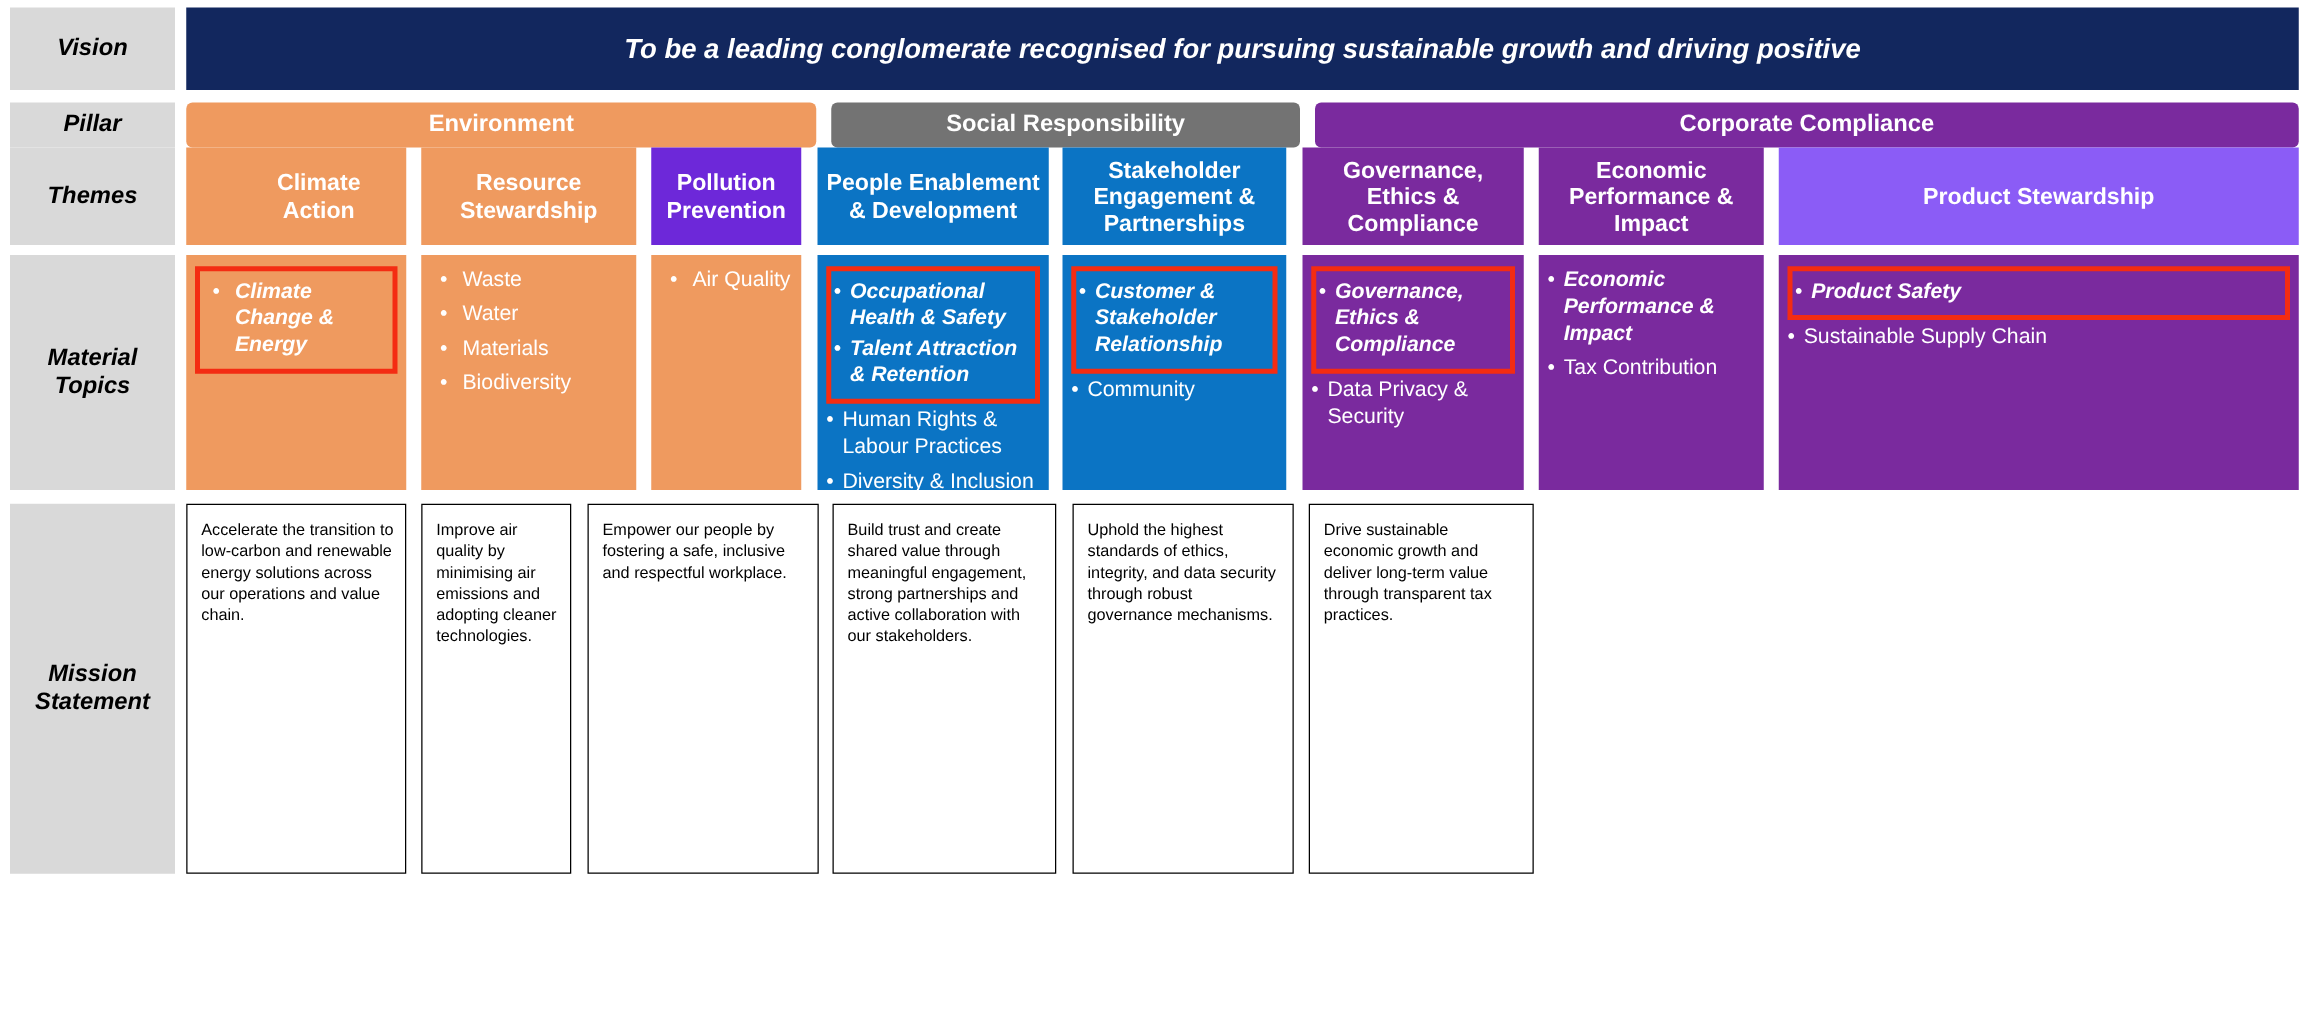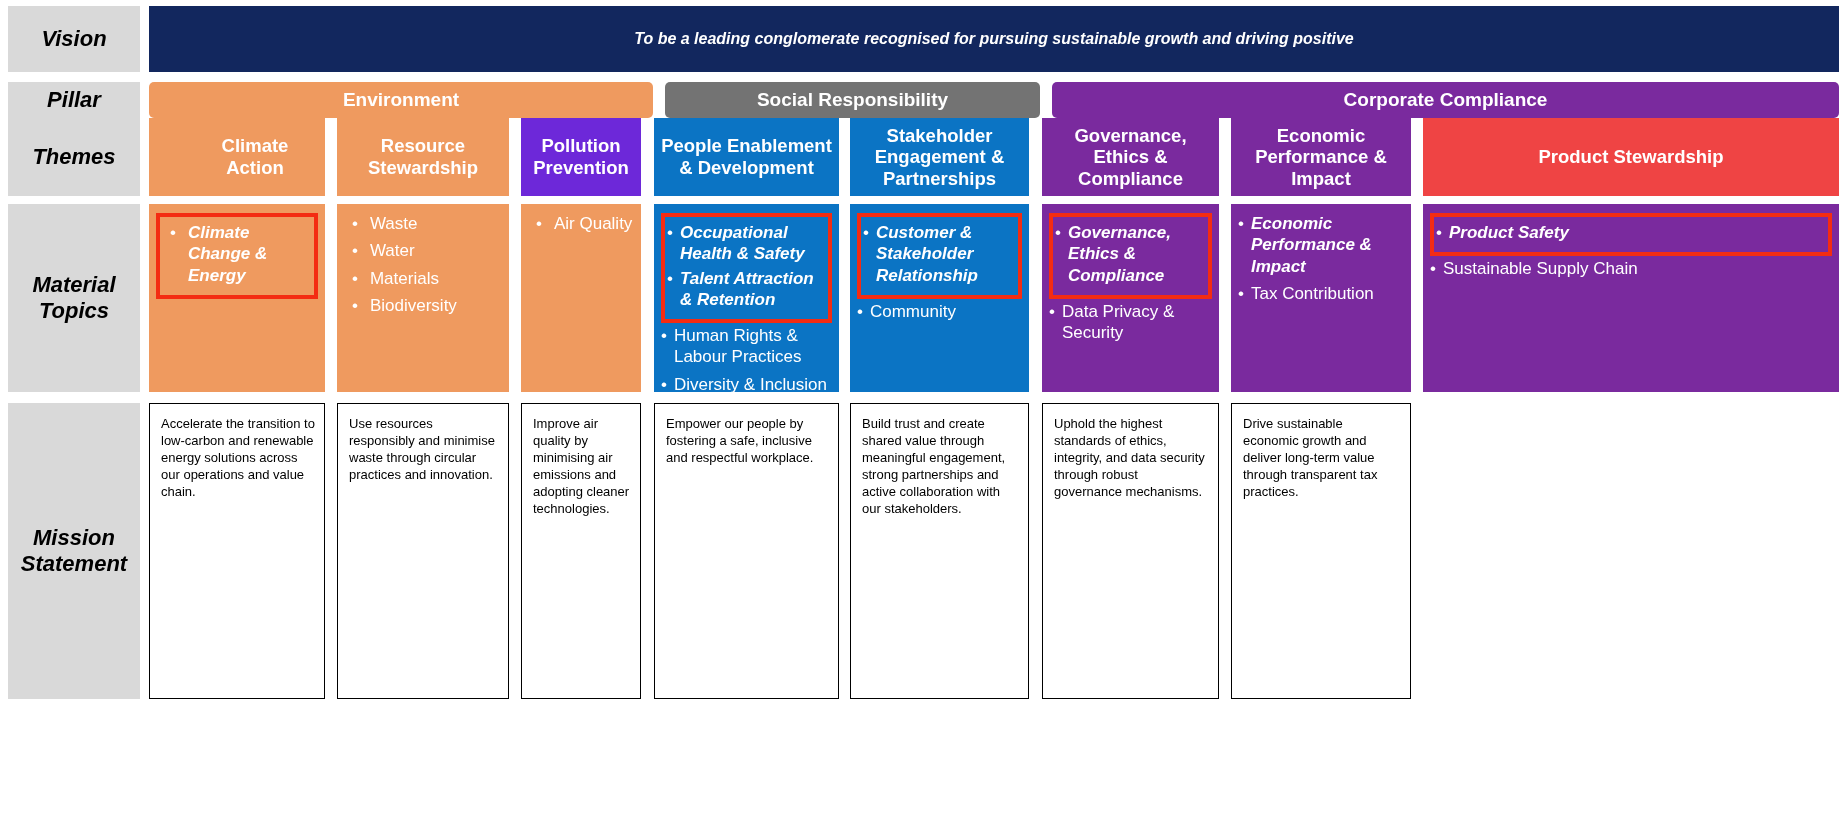--- a/index.html
+++ b/index.html
@@ -12,36 +12,36 @@
   .sheet { position: relative; width: 1847px; height: 824px; padding: 6px 8px 8px 8px; }
 
   
   .row { display: flex; align-items: stretch; width: 100%; }
   .row-label {
     flex: 0 0 132px;
     background: #d9d9d9;
     display: flex; align-items: center; justify-content: center;
     text-align: center;
     font-weight: bold; font-style: italic;
-    font-size: 22px; color: #000;
+    font-size: 19px; color: #000;
     line-height: 1.18;
     margin-right: 9px;
   }
   .row-body { flex: 1 1 auto; display: flex; align-items: stretch; }
 
   
   .row-vision { height: 66px; margin-bottom: 10px; }
   .vision-banner {
     flex: 1 1 auto;
     background: #12275e;
     color: #ffffff;
     display: flex; align-items: center; justify-content: center;
     text-align: center;
     font-weight: bold; font-style: italic;
-    font-size: 16px; line-height: 1.32;
+    font-size: 22px; line-height: 1.32;
     padding: 4px 18px;
   }
 
   
   .row-pillar { height: 36px; }
   .pillar {
     display: flex; align-items: center; justify-content: center;
     color: #fff; font-weight: bold; font-size: 19px;
     border-radius: 5px;
     text-align: center;
@@ -148,21 +148,21 @@
         </div>
         <div class="theme c5" style="background: rgb(11, 116, 196);">
           <span>Stakeholder Engagement &amp; Partnerships</span>
         </div>
         <div class="theme c6" style="background: rgb(122, 42, 158);">
           <span>Governance, Ethics &amp; Compliance</span>
         </div>
         <div class="theme c7" style="background: rgb(122, 42, 158);">
           <span>Economic Performance &amp; Impact</span>
         </div>
-        <div class="theme c8" style="background: #ef4444;">
+        <div class="theme c8" style="background: #8b5cf6;">
           <span>Product Stewardship</span>
         </div>
       </div>
   </div>
 
   <div class="row row-topics">
     <div class="row-label">
       <span id="label-material-topics">Material<br>Topics</span>
     </div>
     <div class="row-body" id="topics-body">
@@ -282,21 +282,20 @@
         </div>
       </div>
   </div>
 
   <div class="row row-mission">
     <div class="row-label">
       <span id="label-mission">Mission<br>Statement</span>
     </div>
     <div class="row-body" id="mission-body">
         <div class="mission c1"><span>Accelerate the transition to low-carbon and renewable energy solutions across our operations and value chain.</span></div>
-        <div class="mission c2"><span>Use resources responsibly and minimise waste through circular practices and innovation.</span></div>
         <div class="mission c3"><span>Improve air quality by minimising air emissions and adopting cleaner technologies.</span></div>
         <div class="mission c4"><span>Empower our people by fostering a safe, inclusive and respectful workplace.</span></div>
         <div class="mission c5"><span>Build trust and create shared value through meaningful engagement, strong partnerships and active collaboration with our stakeholders.</span></div>
         <div class="mission c6"><span>Uphold the highest standards of ethics, integrity, and data security through robust governance mechanisms.</span></div>
         <div class="mission c7"><span>Drive sustainable economic growth and deliver long-term value through transparent tax practices.</span></div>
       </div>
   </div>
 
 </div>
 

